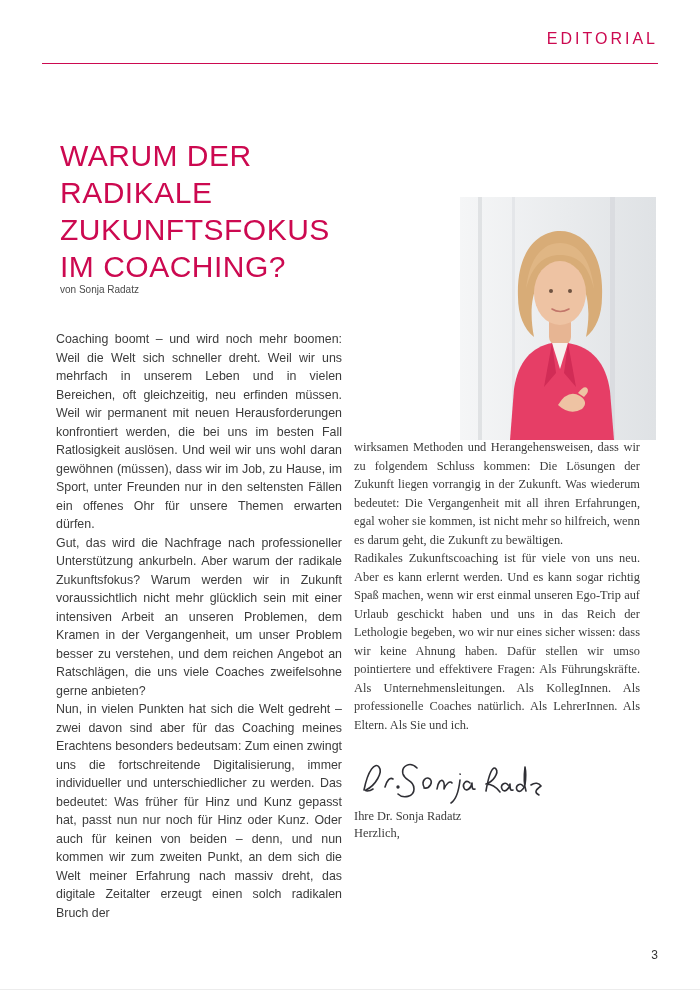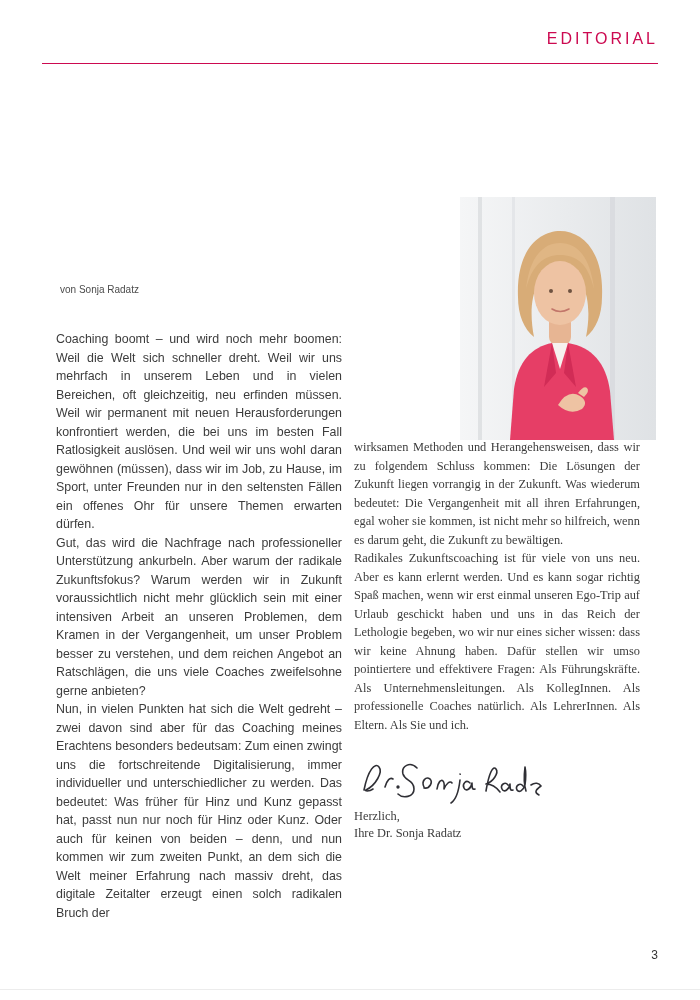--- a/index.html
+++ b/index.html
@@ -75,20 +75,26 @@
   }
 </style>
 </head>
 <body>
 
 <div class="page">
 
   <div class="section-label">EDITORIAL</div>
   <div class="header-rule"></div>
 
+  <h1 class="title">
+    <span>WARUM DER</span>
+    <span>RADIKALE</span>
+    <span>ZUKUNFTSFOKUS</span>
+    <span>IM COACHING?</span>
+  </h1>
 
   <div class="byline">von Sonja Radatz</div>
 
   <div class="photo" aria-label="Portrait of author with blonde hair in pink blazer">
     <svg viewBox="0 0 196 243" xmlns="http://www.w3.org/2000/svg">
       <defs>
         <linearGradient id="bg" x1="0" y1="0" x2="1" y2="0">
           <stop offset="0" stop-color="#f5f6f7"></stop>
           <stop offset="0.55" stop-color="#e9ebed"></stop>
           <stop offset="1" stop-color="#dfe2e5"></stop>
@@ -142,21 +148,21 @@
           <path d="M116,33 C112,29 108,34 110,38 C112,42 117,39 118,33 C118,37 118,40 121,39"></path>
           <path d="M132,41 C135,23 139,15 142,19 C145,23 139,32 132,34 C139,34 143,38 146,42"></path>
           <path d="M154,35 C151,31 146,35 148,39 C150,43 155,40 156,34 C156,38 156,41 159,40"></path>
           <path d="M169,36 C166,32 161,36 163,40 C165,43 169,41 171,35 C172,28 172,22 171,17 C170,25 170,35 172,41"></path>
           <path d="M177,35 C181,32 185,33 187,36 C183,39 179,42 185,45"></path>
         </g>
       </svg>
     </div>
 
     <p class="closing">
+      <span>Ihre Dr. Sonja Radatz</span>
       <span>Herzlich,</span>
-      <span>Ihre Dr. Sonja Radatz</span>
     </p>
   </div>
 
   <div class="page-number">3</div>
   <div class="page-edge"></div>
 
 </div>
 
 </body></html>

